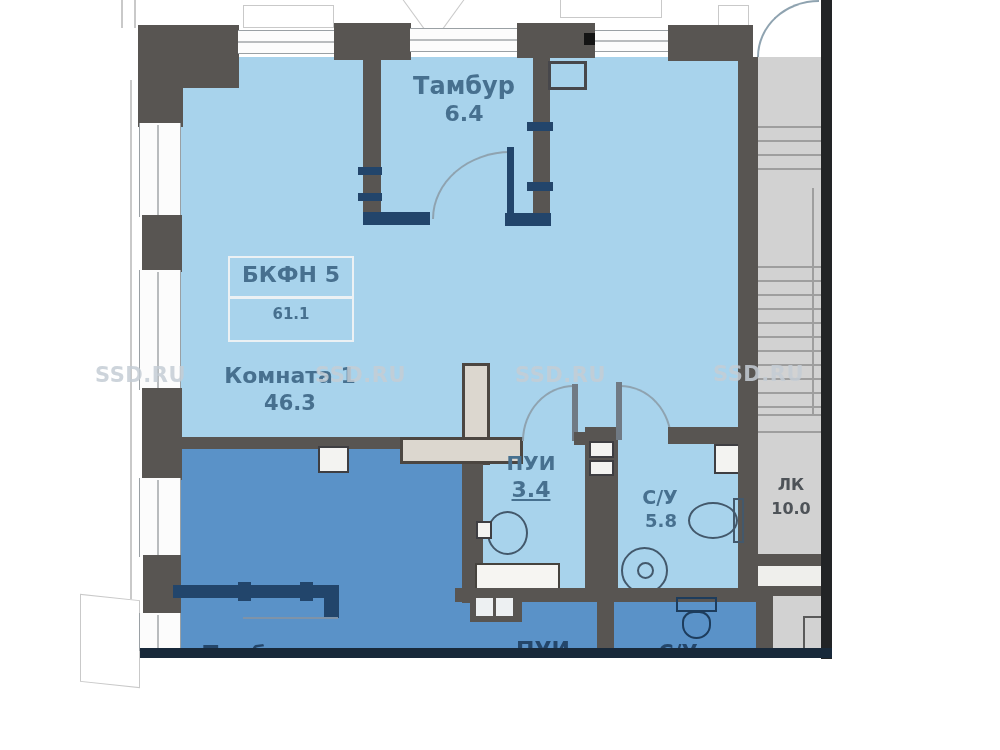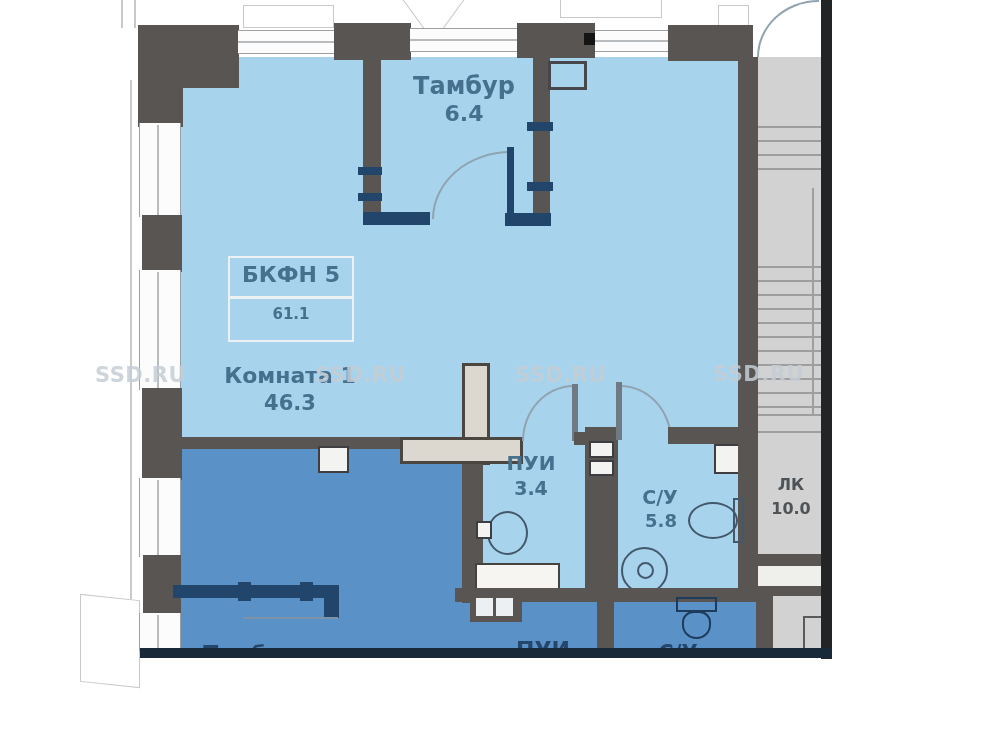--- a/index.html
+++ b/index.html
@@ -159,21 +159,21 @@
 
   <div class="abs ubox" style="left:228px;top:256px;width:126px;height:86px;"></div>
   <div class="abs udiv" style="left:228px;top:296px;width:126px;height:3px;"></div>
   <div class="abs lbl" style="left:291px;top:263px;font-size:22px;">БКФН 5</div>
   <div class="abs lbl" style="left:291px;top:306px;font-size:15px;">61.1</div>
 
   <div class="abs lbl" style="left:290px;top:364px;font-size:22px;">Комната 1</div>
   <div class="abs lbl" style="left:290px;top:392px;font-size:21px;">46.3</div>
 
   <div class="abs lbl" style="left:531px;top:452px;font-size:20px;">ПУИ</div>
-  <div class="abs lbl" style="left:531px;top:478px;font-size:19px;">3.4</div>
+  <div class="abs lbl" style="left:531px;top:478px;font-size:22px;text-decoration:underline;">3.4</div>
 
   <div class="abs lbl" style="left:660px;top:487px;font-size:19px;">С/У</div>
   <div class="abs lbl" style="left:661px;top:511px;font-size:18px;">5.8</div>
 
   <div class="abs lbl lblg" style="left:791px;top:476px;font-size:16px;">ЛК</div>
   <div class="abs lbl lblg" style="left:791px;top:500px;font-size:16px;">10.0</div>
 
   <div class="abs clip" style="left:140px;top:598px;width:700px;height:56px;">
     <div class="abs lbl lbln" style="left:110px;top:44px;font-size:22px;">Тамбур</div>
     <div class="abs lbl lbln" style="left:403px;top:40px;font-size:22px;">ПУИ</div>

